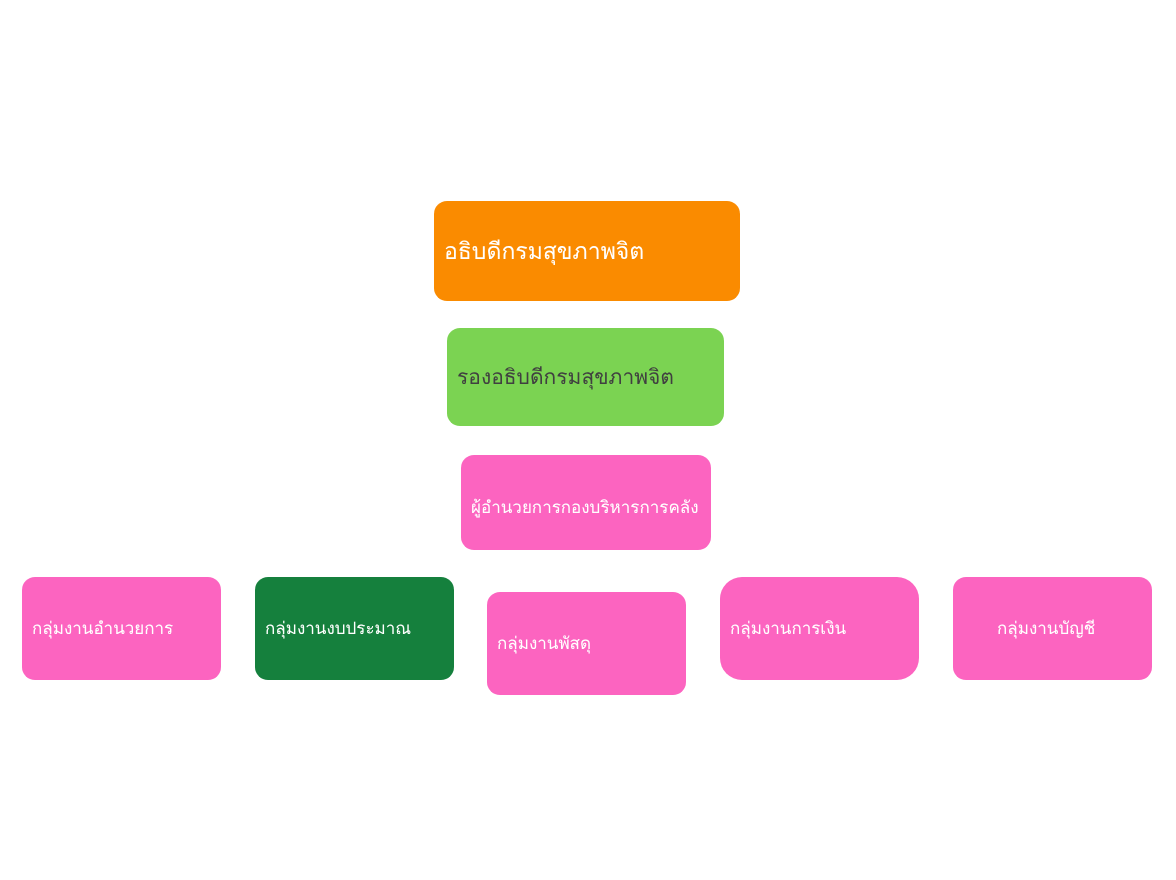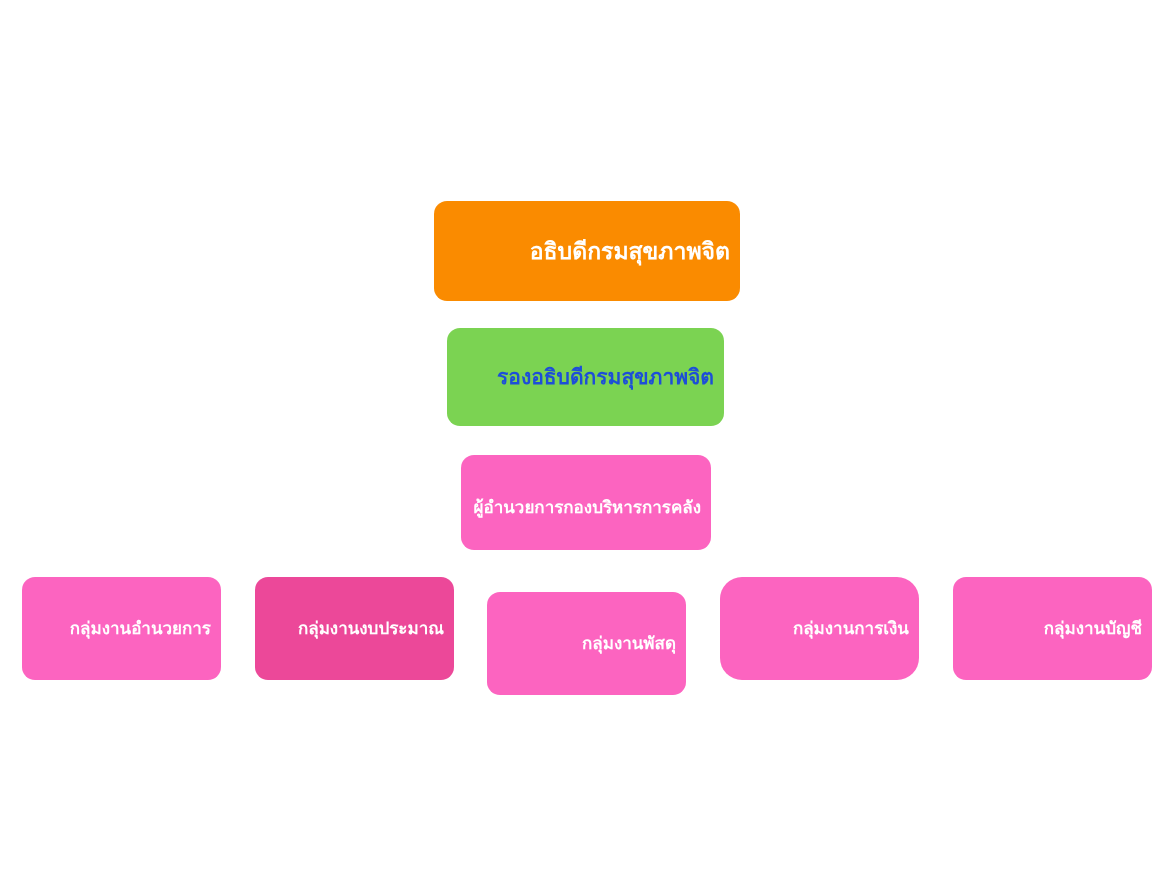--- a/index.html
+++ b/index.html
@@ -20,23 +20,23 @@
     height: 880px;
   }
 
   .node {
     position: absolute;
     box-sizing: border-box;
     border-radius: 13px;
     color: #ffffff;
     display: flex;
     align-items: center;
-    justify-content: flex-end;
+    justify-content: flex-start;
     text-align: center;
-    font-weight: bold;
+    font-weight: normal;
     line-height: 1.25;
     padding: 4px 10px;
     -webkit-font-smoothing: antialiased;
   }
 
   
   .node--dg {
     left: 434px;
     top: 201px;
     width: 306px;
@@ -79,33 +79,33 @@
 </style>
 </head>
 <body style="background: rgb(255, 255, 255);">
 
 <div id="org-chart">
 
   <div class="node node--dg" style="background-color: rgb(250, 139, 0); color: rgb(255, 255, 255);">
     <span>อธิบดีกรมสุขภาพจิต</span>
   </div>
 
-  <div class="node node--deputy" style="background-color: rgb(123, 211, 82); color: #1d4ed8;">
+  <div class="node node--deputy" style="background-color: rgb(123, 211, 82); color: #404040;">
     <span>รองอธิบดีกรมสุขภาพจิต</span>
   </div>
 
   <div class="node node--division" style="background-color: rgb(252, 100, 192); color: rgb(255, 255, 255);">
     <span>ผู้อำนวยการกองบริหารการคลัง</span>
   </div>
 
   <div class="node node--group pos-0" style="background-color: rgb(252, 100, 192); color: rgb(255, 255, 255);">
     <span>กลุ่มงานอำนวยการ</span>
   </div>
 
-  <div class="node node--group pos-1" style="background-color: #ec4899; color: rgb(255, 255, 255);">
+  <div class="node node--group pos-1" style="background-color: #15803d; color: rgb(255, 255, 255);">
     <span>กลุ่มงานงบประมาณ</span>
   </div>
 
   <div class="node node--group pos-2" style="background-color: rgb(252, 100, 192); color: rgb(255, 255, 255);">
     <span>กลุ่มงานพัสดุ</span>
   </div>
 
   <div class="node node--group pos-3" style="background-color: rgb(252, 100, 192); color: rgb(255, 255, 255);">
     <span>กลุ่มงานการเงิน</span>
   </div>

